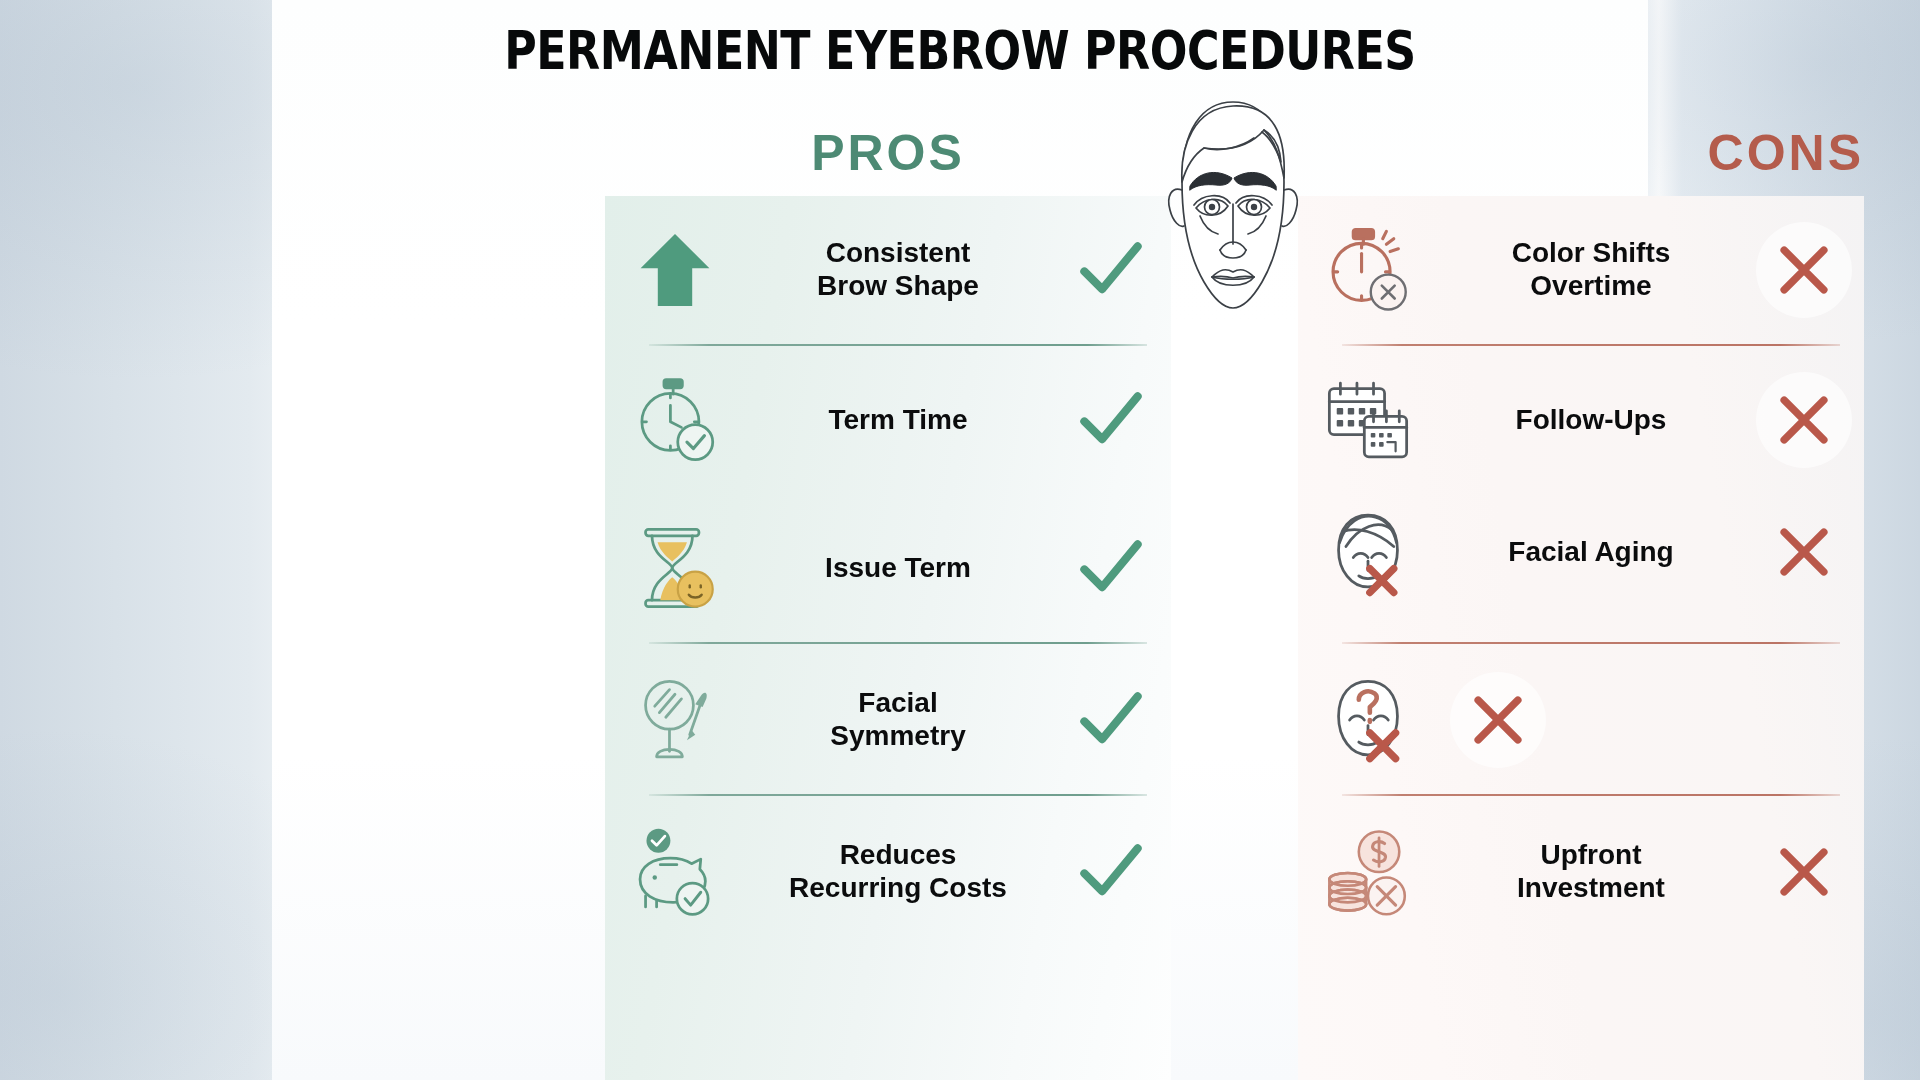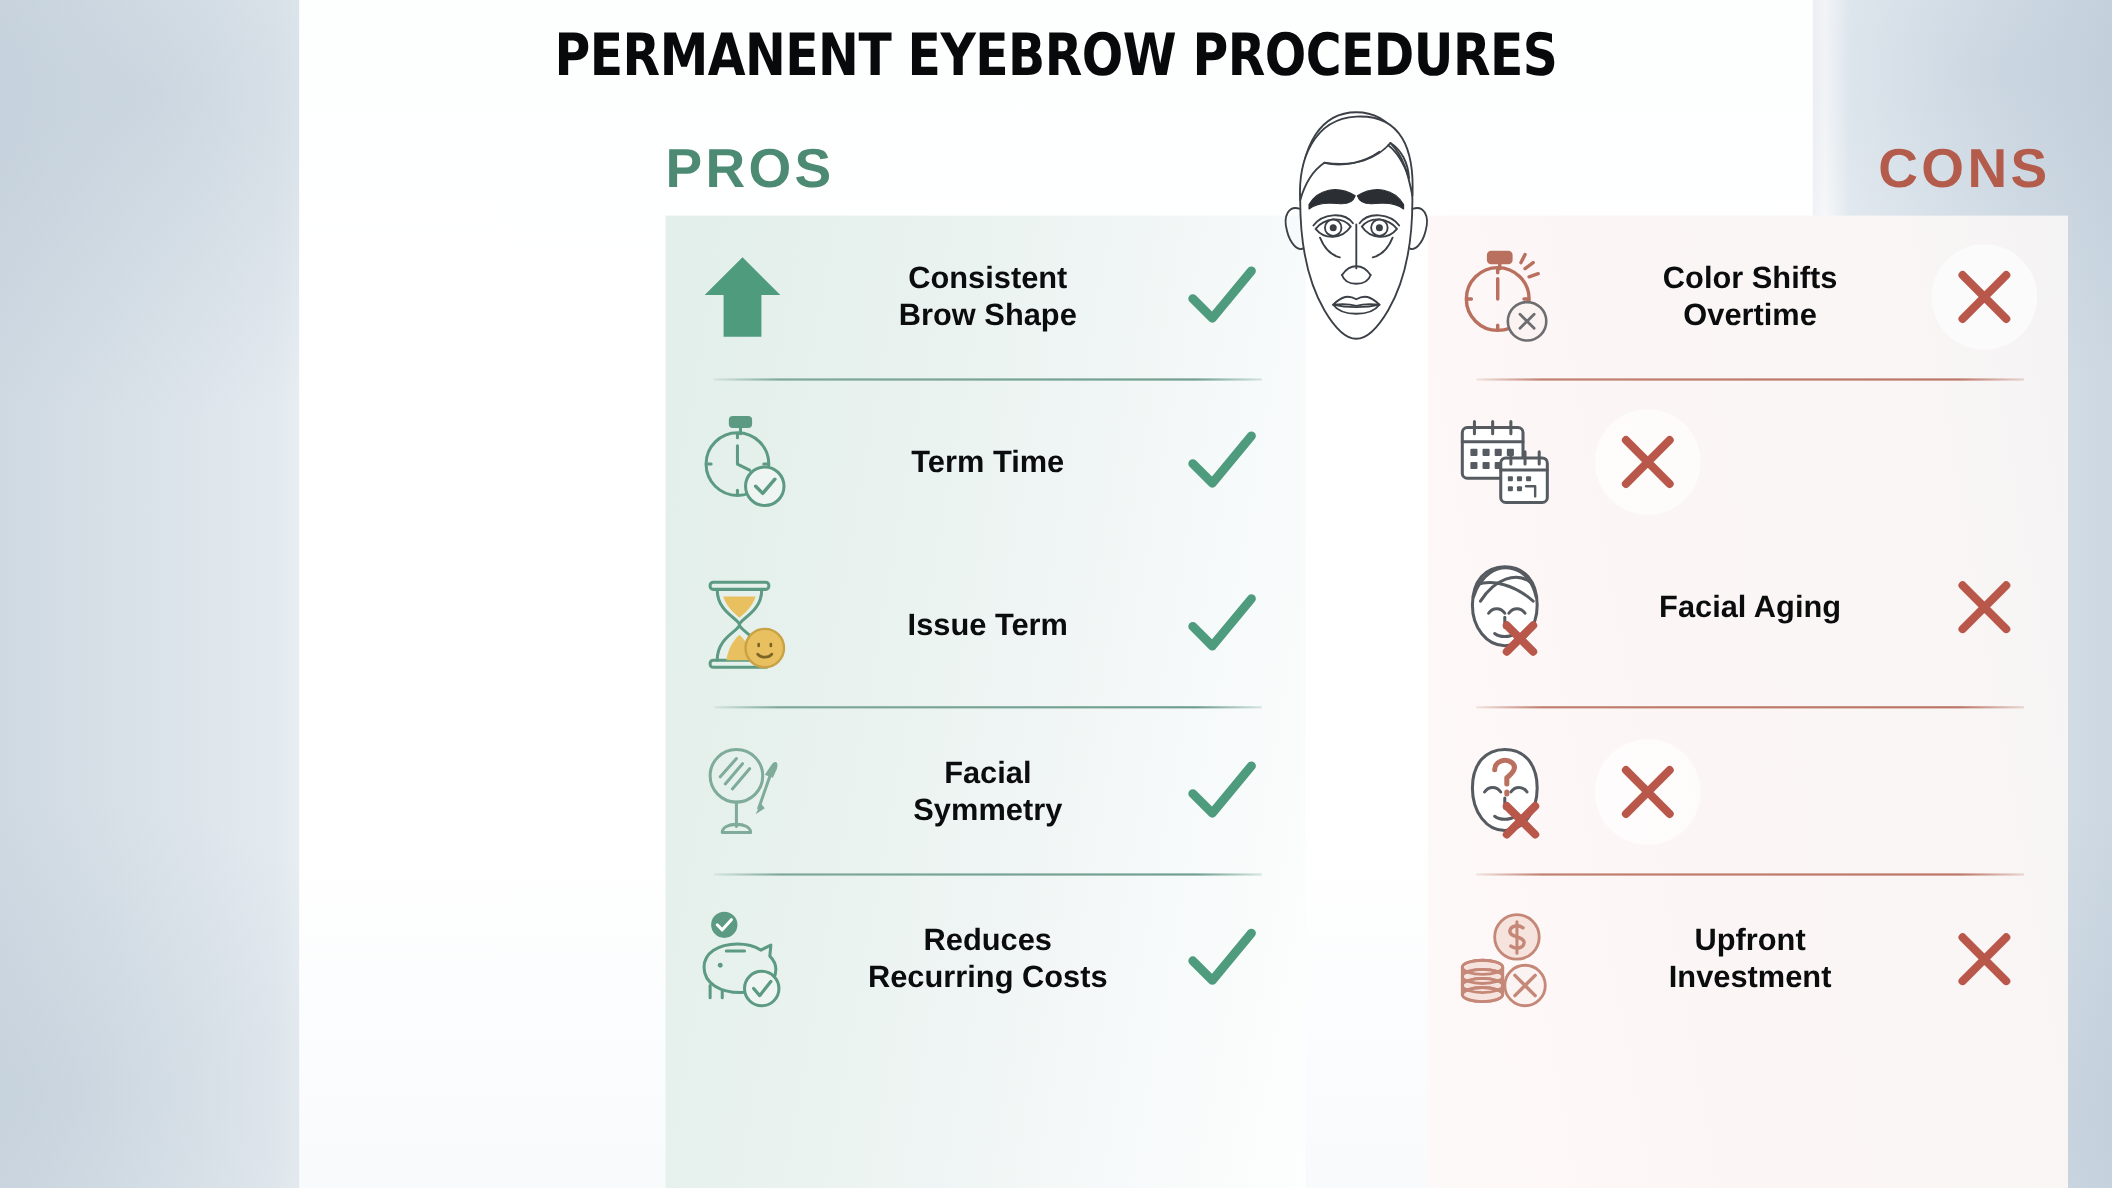--- a/index.html
+++ b/index.html
@@ -50,31 +50,31 @@
     color:#07090a;
     transform:scaleX(.93);
     white-space:nowrap;
   }
 
   
   .col-head{
     position:absolute;top:124px;
     font-size:50px;font-weight:bold;letter-spacing:3px;
   }
-  #pros-head{left:333px;width:566px;text-align:left;color:#4d8a74;}
+  #pros-head{left:333px;width:566px;text-align:center;color:#4d8a74;}
   #cons-head{left:1026px;width:566px;text-align:right;color:#b45c4c;}
 
   
   #face{
     position:absolute;left:868px;top:86px;width:186px;height:240px;
     z-index:5;
   }
 
   
-  .panel{position:absolute;top:196px;width:566px;height:884px;padding-left:16px;}
+  .panel{position:absolute;top:196px;width:566px;height:884px;}
   #pros-panel{left:333px;
     background:linear-gradient(100deg,#e2efea 0%,#e7f1ed 26%,#eff5f4 55%,#f7fafa 78%,#fdfefe 100%);
   }
   #cons-panel{left:1026px;
     background:linear-gradient(260deg,#f4f3f4 0%,#faf6f5 28%,#fbf6f5 58%,#fdf8f7 80%,#fdf9f8 100%);
   }
 
   
   .row{
     position:absolute;left:0;width:566px;height:148px;
@@ -312,20 +312,21 @@
           <g fill="#555b60" stroke="none">
             <rect x="53" y="64" width="5" height="5" rx="1"></rect>
             <rect x="62" y="64" width="5" height="5" rx="1"></rect>
             <rect x="71" y="64" width="5" height="5" rx="1"></rect>
             <rect x="53" y="74" width="5" height="5" rx="1"></rect>
             <rect x="62" y="74" width="5" height="5" rx="1"></rect>
           </g>
           <path d="M71 74 L80 74 L80 84" stroke-width="2.4"></path>
         </svg>
       </div>
+      <div class="label-cell">Follow-Ups</div>
       <div class="mark-cell">
         <div class="halo"></div>
         <svg class="mark-svg" viewBox="0 0 100 100" width="62" height="62">
           <path d="M18 18 L82 82 M82 18 L18 82" fill="none" stroke="#b9584a" stroke-width="12" stroke-linecap="round"></path>
         </svg>
       </div>
     </div>
 
     <div class="row" style="top:282px">
       <div class="icon-cell">

